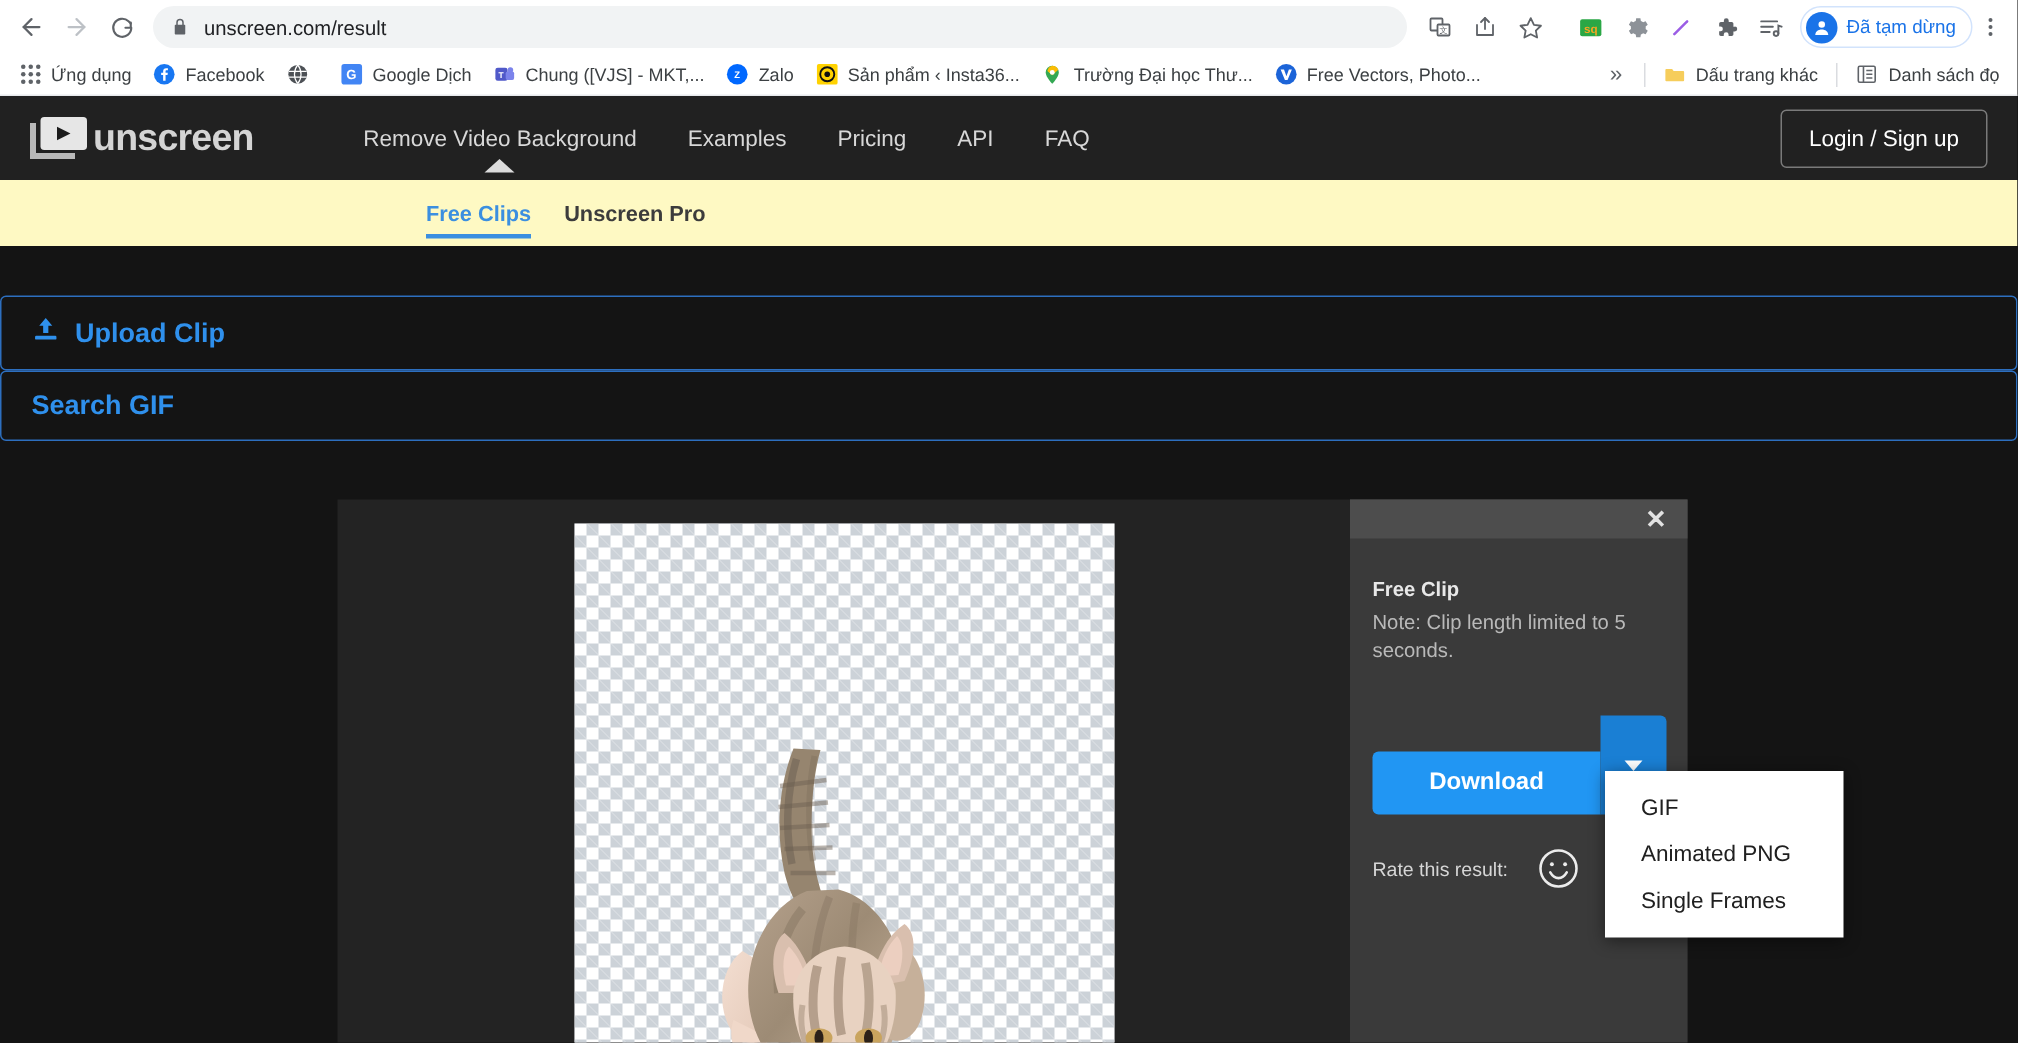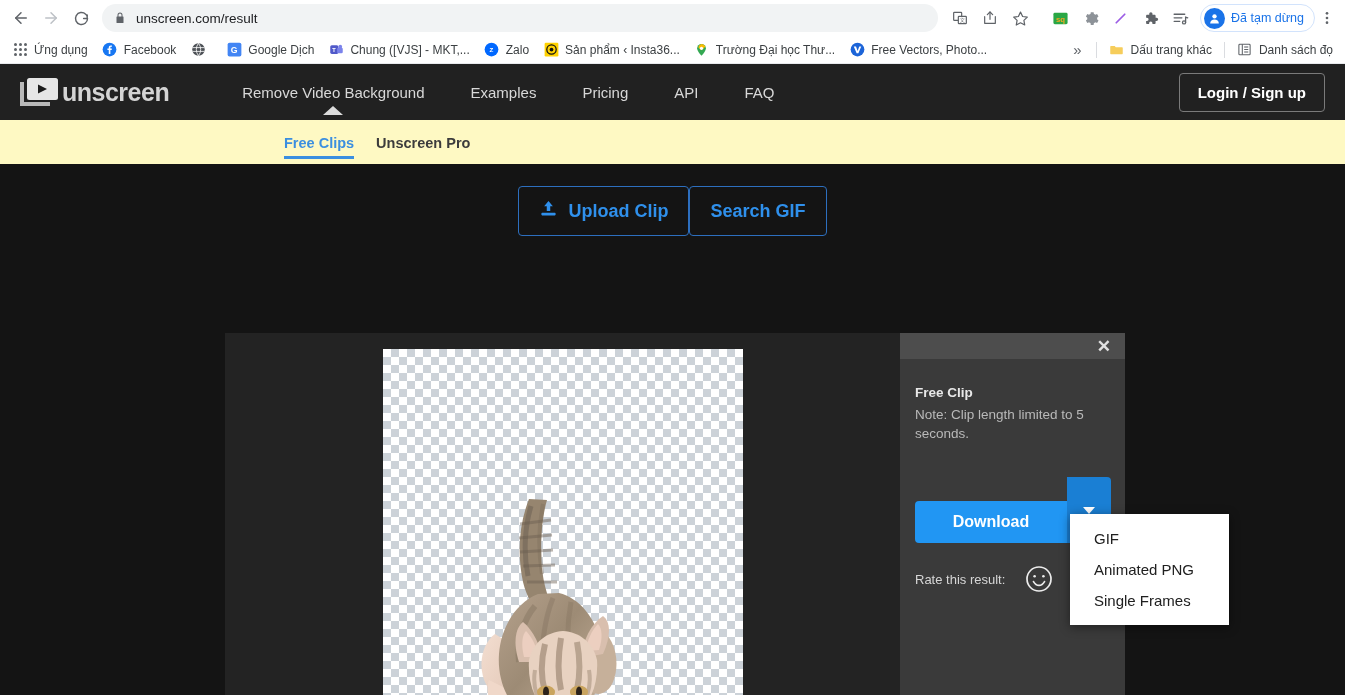--- a/index.html
+++ b/index.html
@@ -117,42 +117,42 @@
     display: flex;
     align-items: center;
     padding: 0 20px;
   }
   .logo { display: flex; align-items: center; gap: 0; margin-left: 0; }
   .logo-mark { position: relative; width: 42px; height: 32px; flex:none; }
   .logo-text {
     font-size: 25px; font-weight: bold; color: #d4d4d4;
     letter-spacing: -0.5px;
   }
-  .nav { display: flex; align-items: center; gap: 12px; margin-left: 56px; position: relative; justify-content: space-between; }
+  .nav { display: flex; align-items: center; gap: 0; margin-left: 56px; position: relative; justify-content: space-between; }
   .nav-item {
     font-size: 15px; color: #d8d8d8;
     padding: 0 17px;
     white-space: nowrap;
     position: relative;
   }
   .nav-caret {
     position: absolute;
     bottom: -14px; left: 50%; transform: translateX(-50%);
     width: 0; height: 0;
     border-left: 10px solid transparent;
     border-right: 10px solid transparent;
     border-bottom: 9px solid #dcdcdc;
   }
   .login-btn {
     margin-left: auto;
     border: 1px solid #7a7a7a;
     border-radius: 4px;
     padding: 10px 18px;
     color: #ffffff;
-    font-size: 15px; font-weight: bold;
+    font-size: 15px; font-weight: normal;
     white-space: nowrap;
   }
 
   .subnav {
     height: 44px;
     background: #fef9c3;
     display: flex;
     align-items: center;
     padding-left: 284px;
     gap: 22px;
@@ -166,21 +166,22 @@
   }
   .subtab.active { color: #3b8fe0; }
   .subtab.active::after {
     content:"";
     position:absolute; left:0; right:0; bottom:0;
     height:3px; background:#3b8fe0;
   }
 
   .actions {
     display: flex; justify-content: center; 
-    padding-top: 22px;
+    padding-top: 33px;
+    flex-direction: column;
   }
   .action-btn {
     border: 1px solid #2d6fbf;
     border-radius: 4px;
     color: #2f90ec;
     font-size: 18px; font-weight: bold;
     padding: 12px 20px;
     display: flex; align-items: center; gap: 10px;
     white-space: nowrap;
   }

